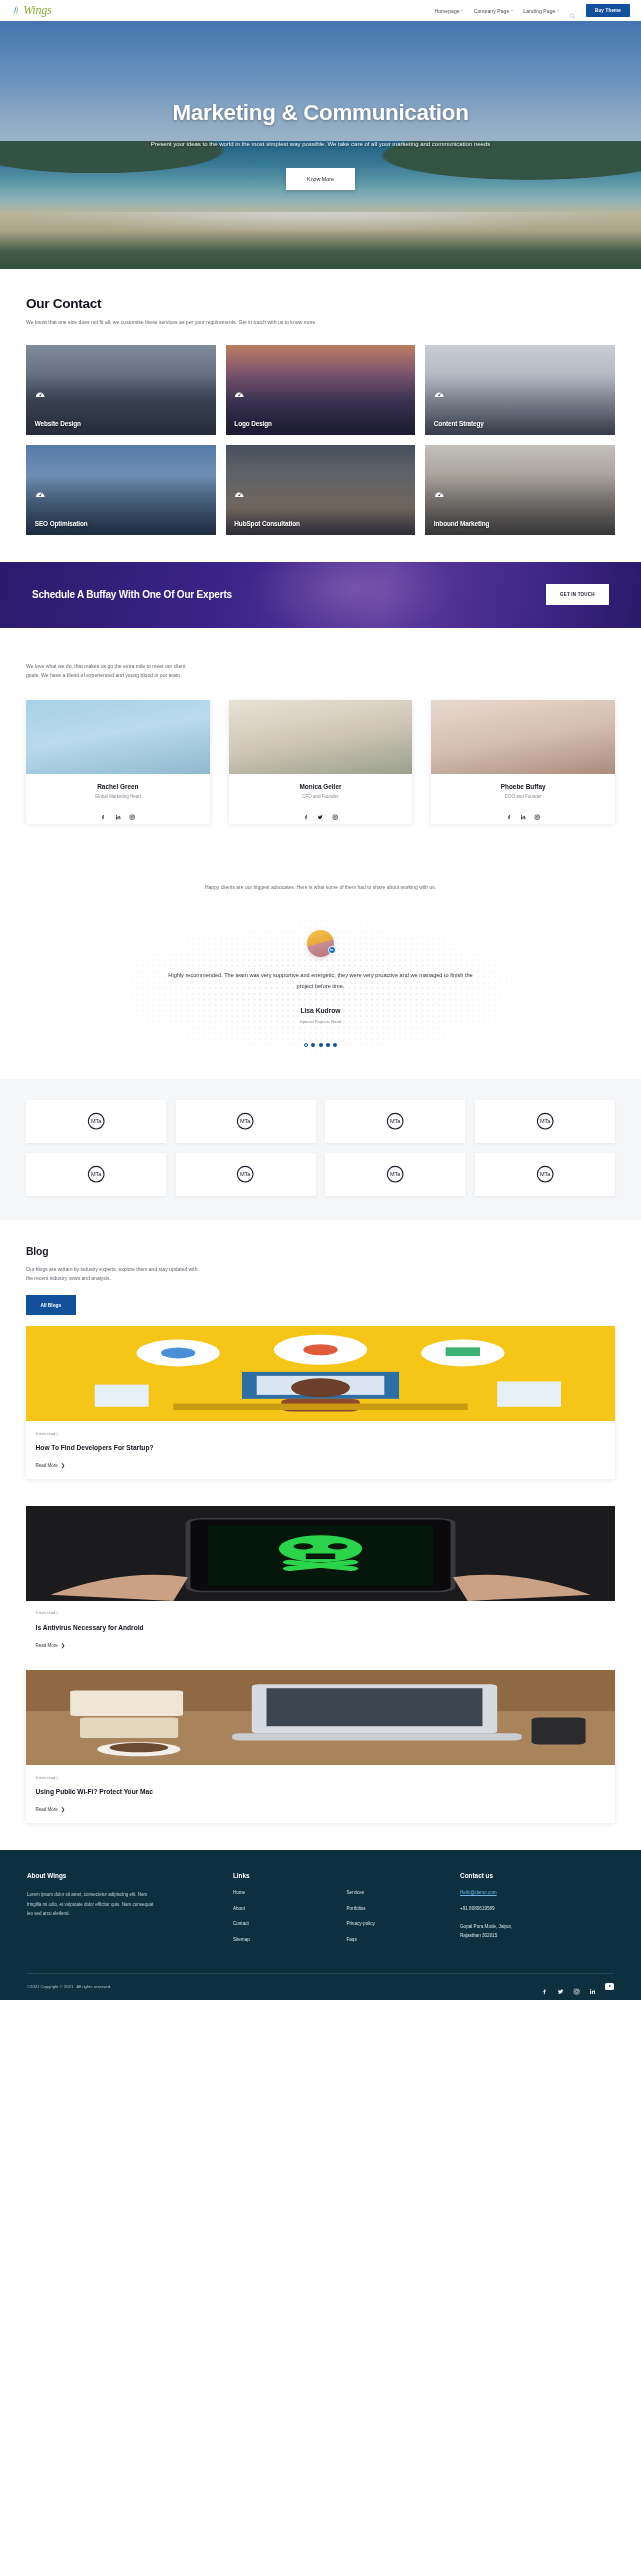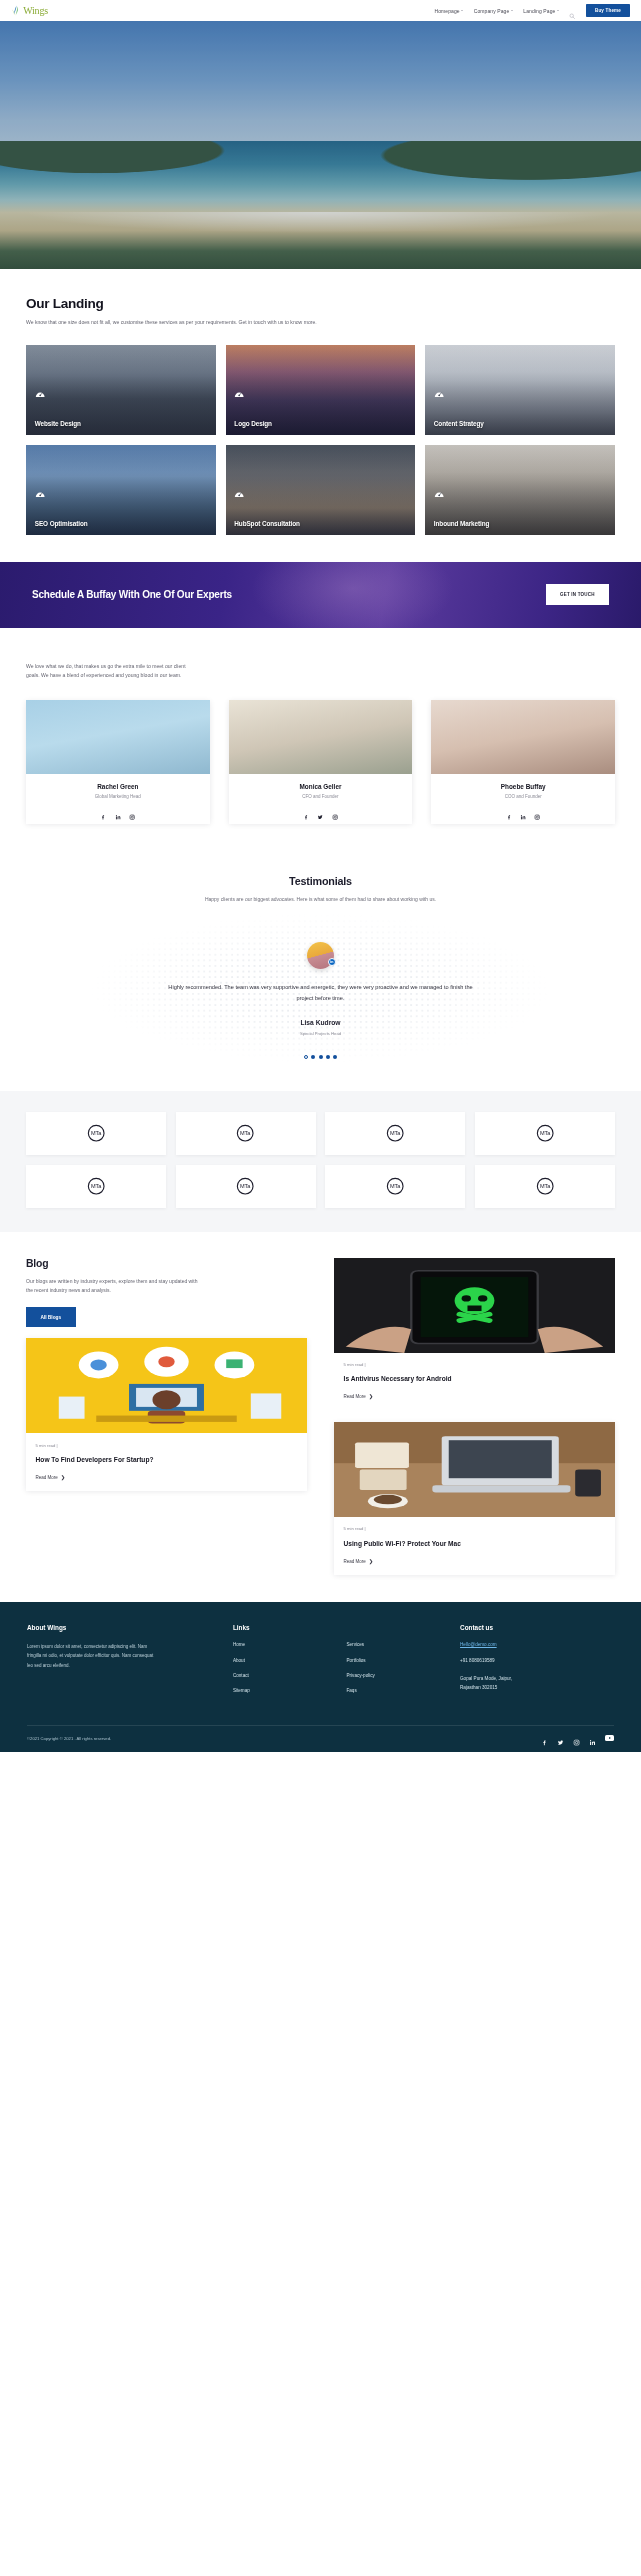--- a/index.html
+++ b/index.html
@@ -14,21 +14,21 @@
   
   .header {
     height:21px; width:641px; background:#fff;
     display:flex; align-items:center; padding:0 11.2px;
     position:relative; z-index:20;
   }
   .logo-wrap { display:flex; align-items:center; gap:0.8px; }
   .logo-mark { width:11.2px; height:12px; position:relative; }
   .logo-text {
     font-family:"Liberation Serif", serif;
-    font-size:10px; color:#8aab35; letter-spacing:-0.2px;
+    font-size:12px; color:#8aab35; letter-spacing:-0.2px;font-style:italic;
   }
   .nav { margin-left:auto; display:flex; align-items:center; gap:10.4px; }
   .nav-item {
     font-size:5px; color:#4a4a55; display:flex; align-items:center; gap:1.6px;
     letter-spacing:0.1px;
   }
   .caret {
     width:0;height:0;border-left:1.6px solid transparent;border-right:1.6px solid transparent;
     border-top:1.9px solid #8d8d99; display:inline-block;
   }
@@ -167,21 +167,21 @@
   .p-eyebrow { font-size:4.2px; color:#8b8b96; }
   .p-title { font-size:10px; font-weight:bold; margin-top:9.6px; letter-spacing:-0.2px; }
   .p-grid { flex:1; display:grid; grid-template-columns:repeat(4,1fr); gap:9.6px; }
   .p-card {
     background:#fff; height:43px; display:flex; align-items:center; justify-content:center;
     box-shadow:0 0.8px 3.2px rgba(20,20,40,.06);
   }
   .p-logo { width:22.4px; height:22.4px; display:block; }
 
   
-  .blog { padding:26px 26px 27px; display:grid; grid-template-columns:1fr 1fr; gap:27px; }
+  .blog { padding:26px 26px 27px; display:grid; grid-template-columns:1fr; gap:27px; }
   .b-left  { display:flex; flex-direction:column; gap:11.2px; }
   .b-right { display:flex; flex-direction:column; gap:11.2px; }
   .blog-title { font-size:10.4px; font-weight:bold; letter-spacing:-0.2px; }
   .blog-desc { font-size:5px; color:#63636f; line-height:1.95; margin-top:8px; max-width:172px; }
   .blog-btn {
     background:#13509c; color:#fff; font-size:4.8px; font-weight:bold;
     padding:7.2px 14.4px; display:inline-block; margin-top:11.2px; align-self:flex-start;
   }
   .b-card { background:#fff; box-shadow:0 0.8px 5.6px rgba(20,20,40,.10); }
   .b-card.plain { box-shadow:none; }
@@ -249,24 +249,29 @@
     </span>
     <a class="buy-btn" href="#">Buy Theme</a>
   </nav>
 </div>
 
 <section class="hero">
   <div class="hero-sky"></div>
   <div class="hero-land"></div>
   <div class="hero-wave"></div>
   <div class="hero-vig"></div>
+  <div class="hero-inner">
+    <h1 class="hero-title">Marketing &amp; Communication</h1>
+    <p class="hero-sub">Present your ideas to the world in the most simplest way possible. We take care of all your marketing and communication needs</p>
+    <a class="hero-btn" href="#">Know More</a>
+  </div>
 </section>
 
 <section class="services">
-  <h2 class="sec-title">Our Landing</h2>
+  <h2 class="sec-title">Our Contact</h2>
   <p class="sec-sub">We know that one size does not fit all, we customise these services as per your requirements. Get in touch with us to know more.</p>
   <div class="svc-grid">
 
     <a class="svc-card" href="#">
       <span class="svc-img img-mountain"></span>
       <span class="svc-shade"></span>
       <span class="svc-ic">
         <svg viewBox="0 0 26 26" width="10.4" height="10.4">
             <path d="M2 20a11 11 0 1 1 22 0z" fill="#fff"></path>
             <circle cx="13" cy="16" r="2" fill="#3c4250"></circle>
@@ -414,21 +419,20 @@
             </svg></a>
       </div>
     </div>
 
   </div>
 </section>
 
 <section class="testi">
   <span class="testi-map"></span>
   <div class="testi-in">
-    <h2 class="testi-title">Testimonials</h2>
     <p class="testi-sub">Happy clients are our biggest advocates. Here is what some of them had to share about working with us.</p>
     <div class="avatar-wrap">
       <div class="avatar"></div>
       <div class="avatar-badge">in</div>
     </div>
     <p class="quote">Highly recommended. The team was very supportive and energetic, they were very proactive and we managed to finish the project before time.</p>
     <div class="testi-name">Lisa Kudrow</div>
     <div class="testi-role">Special Projects Head</div>
     <div class="dots">
       <span class="dot hollow"></span>

